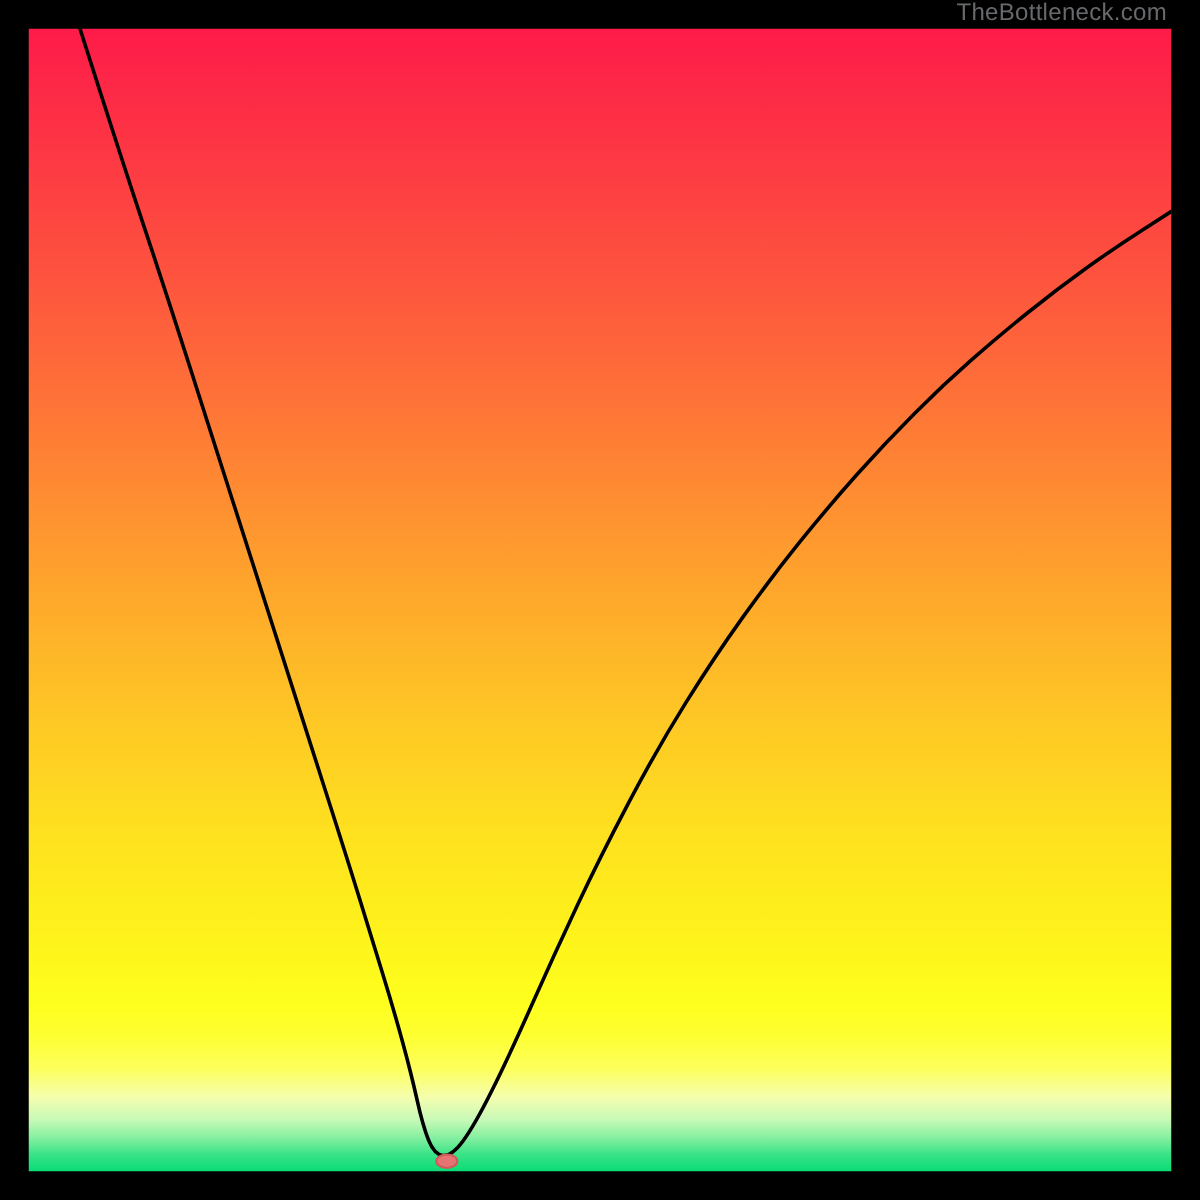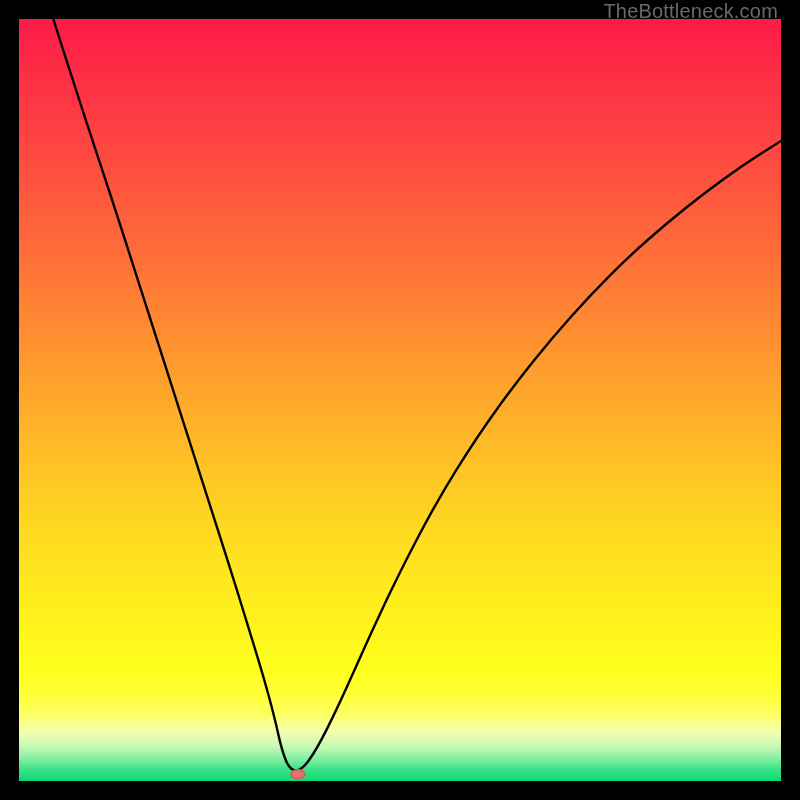--- a/index.html
+++ b/index.html
@@ -23,21 +23,21 @@
     left: 0;
     top: 0;
     width: 762px;
     height: 762px;
   }
   .watermark {
     position: absolute;
     top: 0px;
     right: 22px;
     font-family: Arial, Helvetica, sans-serif;
-    font-size: 20px;
+    font-size: 16px;
     font-weight: 500;
     color: #67696b;
     letter-spacing: 0.2px;
   }
 </style>
 </head>
 <body>
 
 <div class="frame">
   <svg class="plot-area" viewBox="0 0 762 762" preserveAspectRatio="none">

